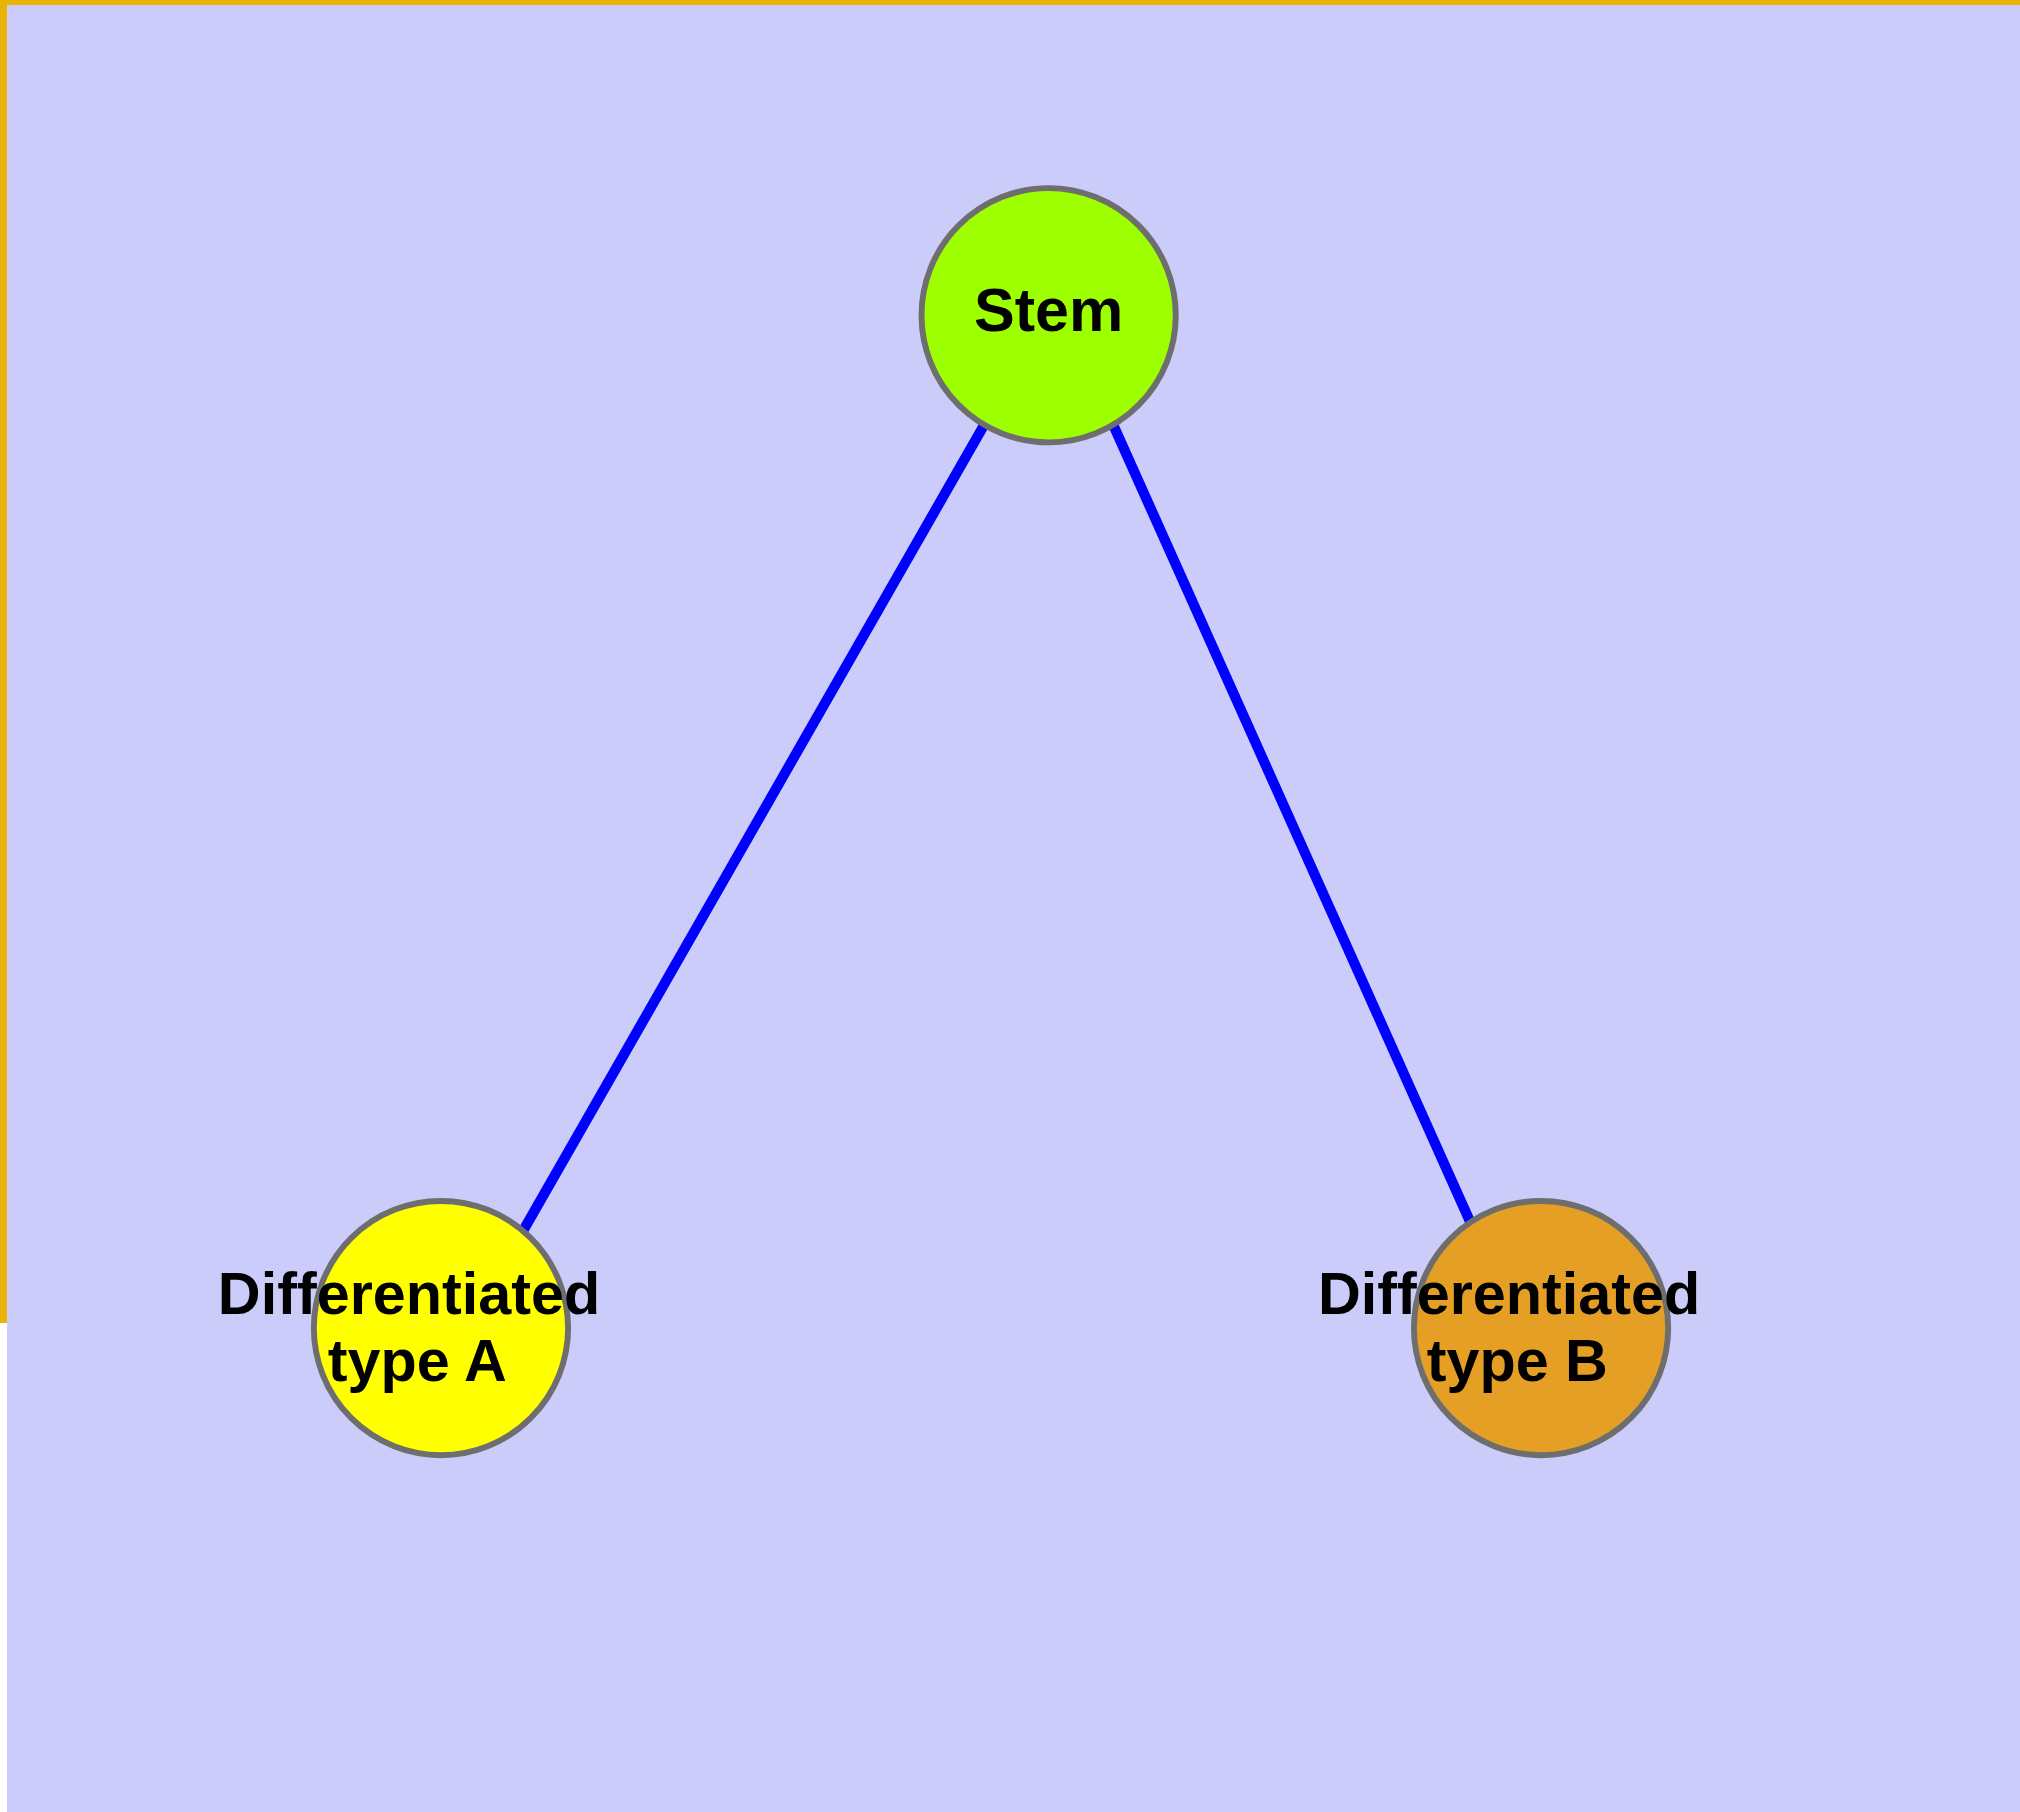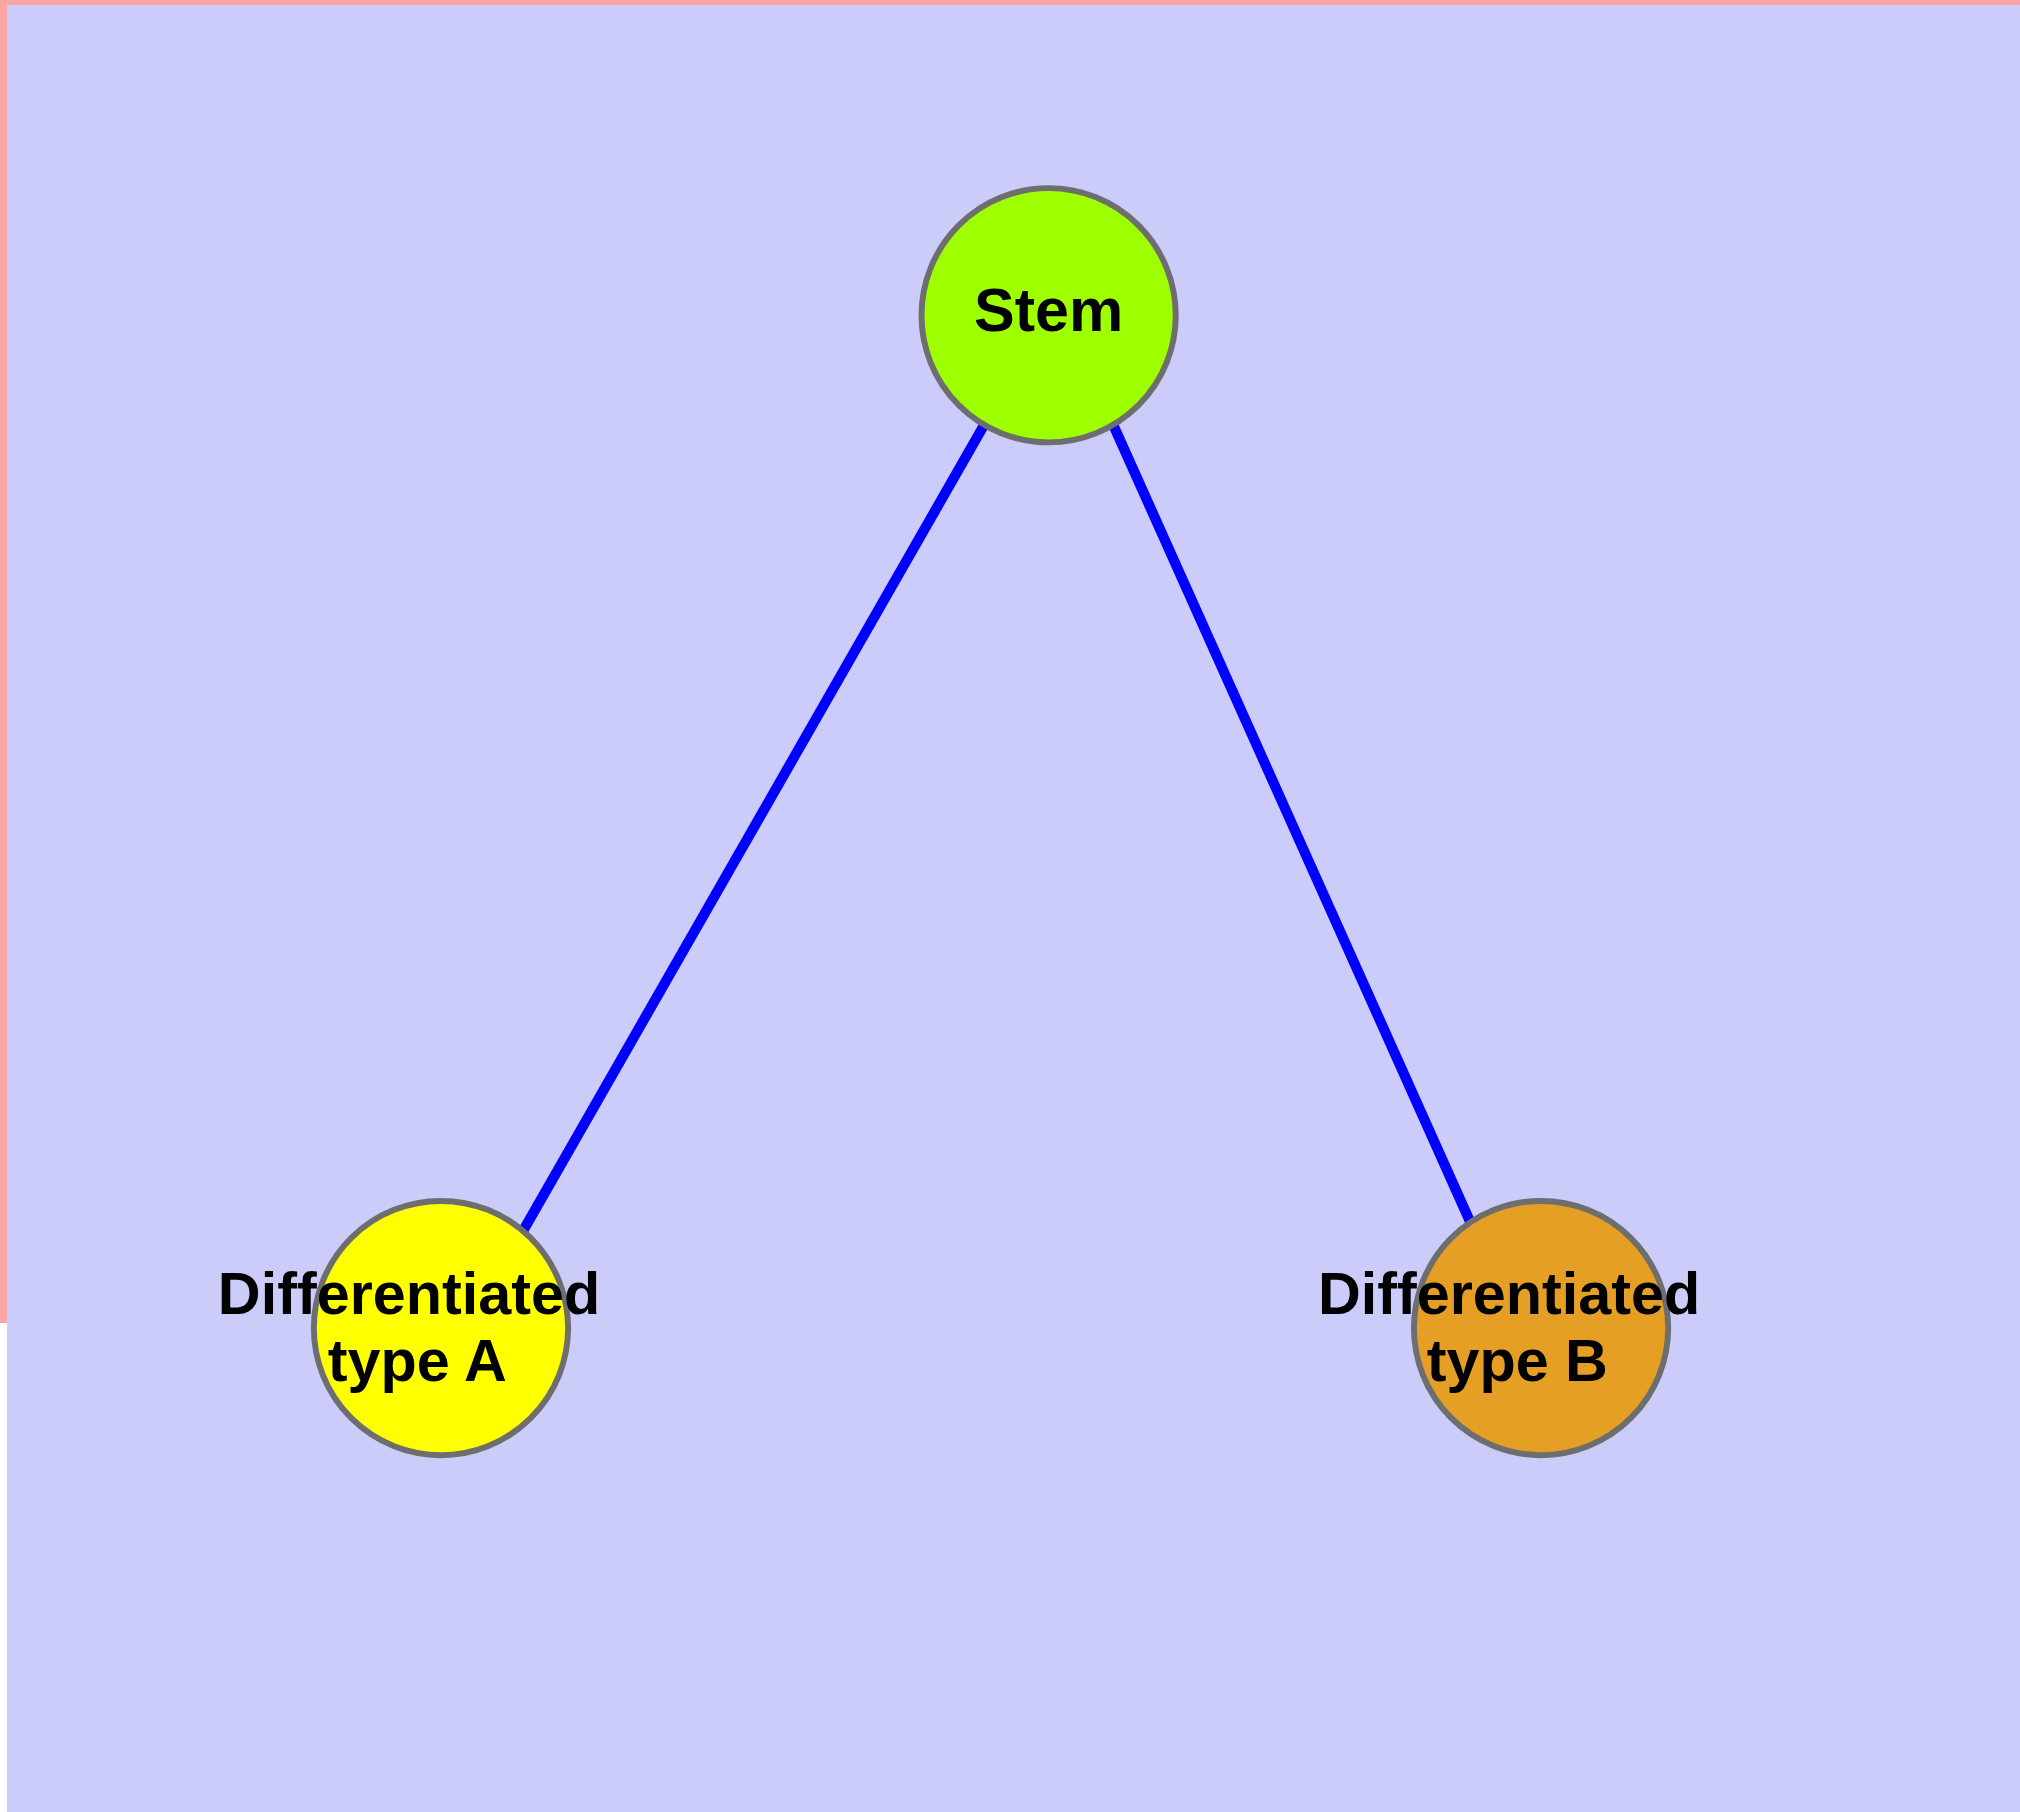--- a/index.html
+++ b/index.html
@@ -11,21 +11,21 @@
   body {
     width: 2021px;
     height: 1812px;
     overflow: hidden;
     font-family: "Liberation Sans", sans-serif;
   }
   #canvas {
     position: relative;
     width: 2021px;
     height: 1323px;
-    background: #fca5a5;
+    background: #eab308;
   }
   #plot-bg {
     position: absolute;
     left: 6.8px;
     top: 5.1px;
     width: 2014px;
     height: 1807px;
     background: #ccccfa;
   }
   #graph-svg {

